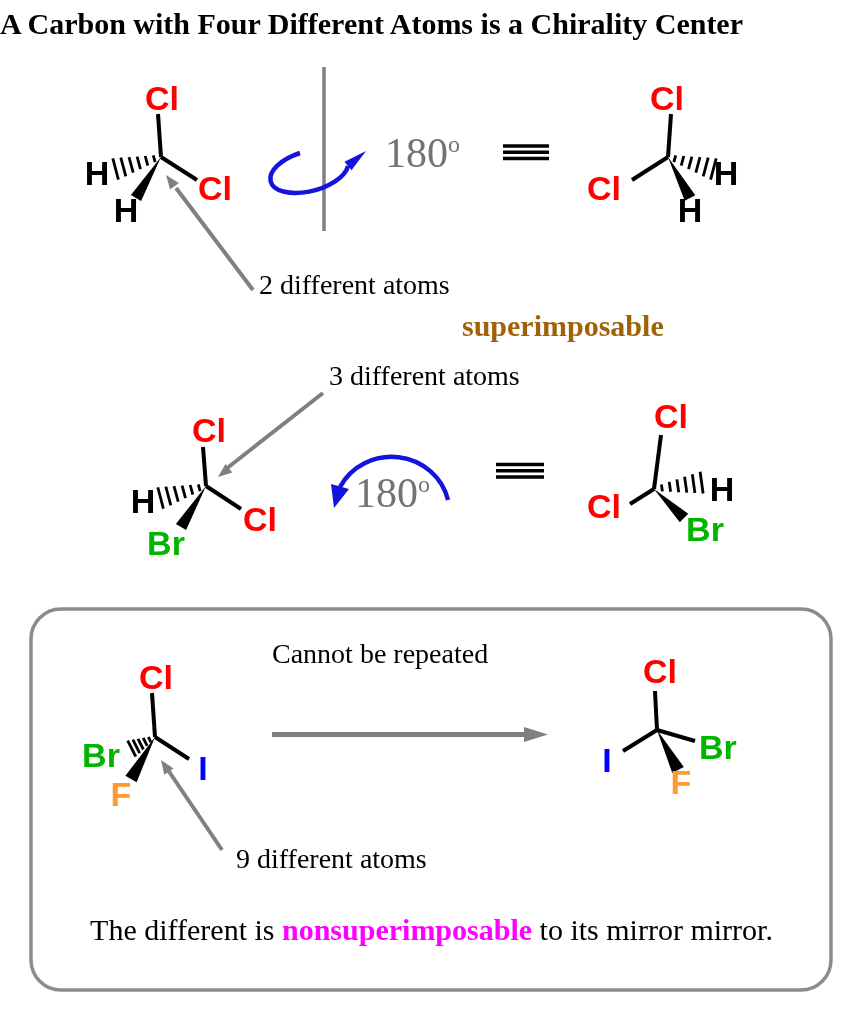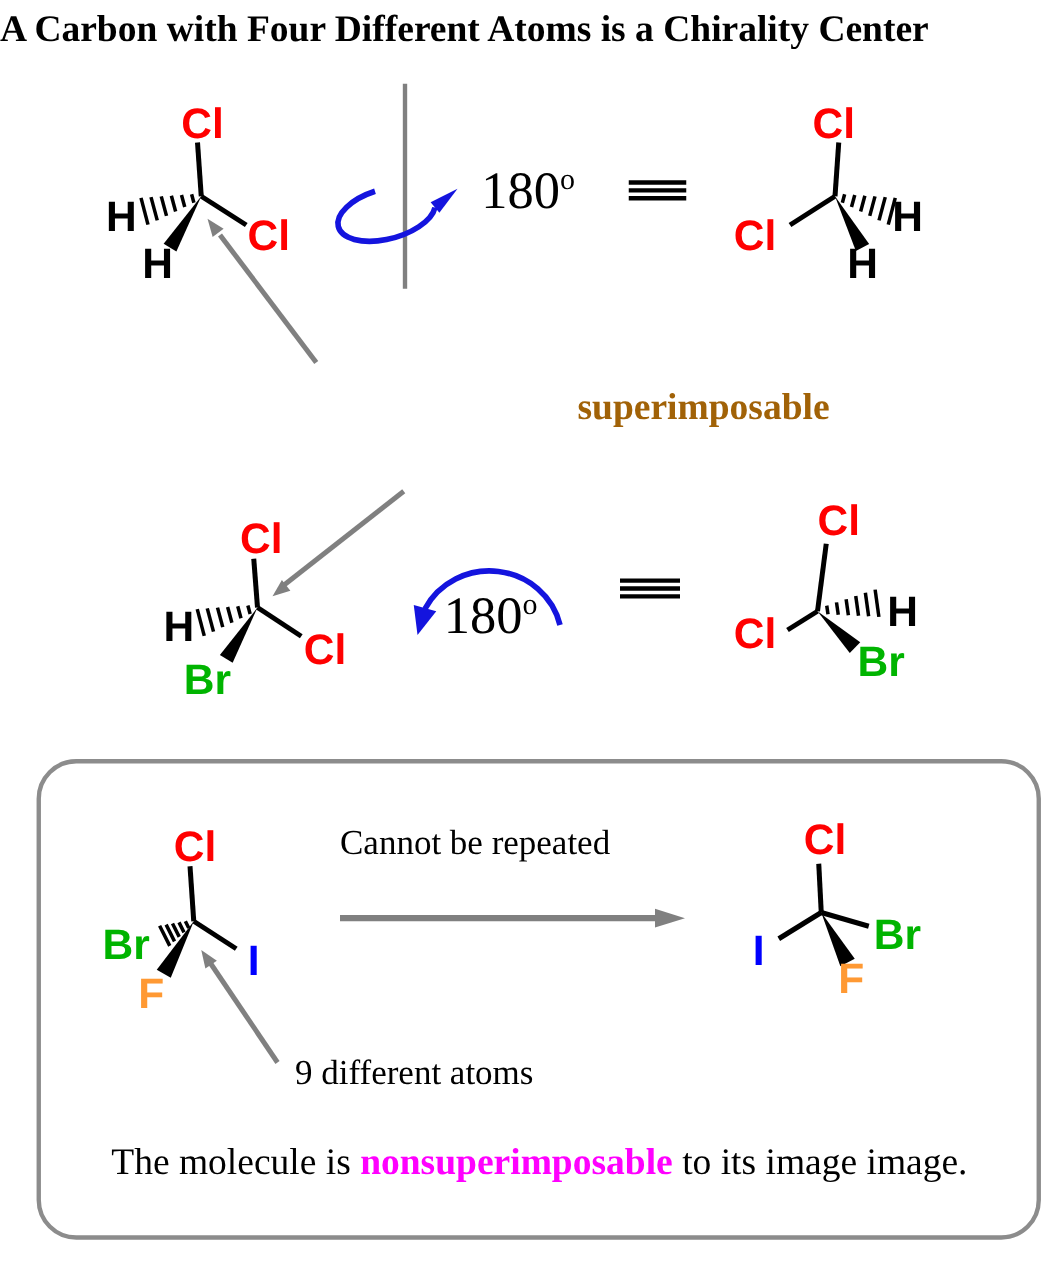--- a/index.html
+++ b/index.html
@@ -2,21 +2,21 @@
 <html><head>
 <meta charset="utf-8">
 <style>
   html,body { margin:0; padding:0; background:#ffffff; }
   body { width:845px; height:1010px; position:relative; font-family:"Liberation Serif", serif; }
   .canvas { position:absolute; left:0; top:0; width:845px; height:1010px; }
   .title { position:absolute; top:7px; left:0; width:845px; text-align:left;
            font-size:30px; font-weight:bold; color:#000; white-space:nowrap; }
   .ann { position:absolute; font-size:28px; color:#000; line-height:1.05; white-space:nowrap; }
   .ann-blue { position:absolute; font-size:30px; font-weight:bold; color:#a16207; line-height:1.05; white-space:nowrap; }
-  .rot { position:absolute; font-size:42px; color:#000000; line-height:1.0; white-space:nowrap; }
+  .rot { position:absolute; font-size:42px; color:#737373; line-height:1.0; white-space:nowrap; }
   .rot sup { font-size:24px; line-height:0; }
   .conclusion { position:absolute; left:30px; top:913px; width:803px; text-align:center;
                 font-size:30px; color:#000; white-space:nowrap; }
   .magenta { color:#FF00FF; font-weight:bold; }
   svg { position:absolute; left:0; top:0; }
   svg text { font-family:"Liberation Sans", sans-serif; font-weight:bold; font-size:34px; }
 </style>
 </head>
 <body>
 
@@ -170,23 +170,25 @@
       <text x="607" y="772" text-anchor="middle" fill="#0000FF">I</text>
       <text x="699" y="759" text-anchor="start" fill="#00B400">Br</text>
       <text x="681" y="794" text-anchor="middle" fill="#FF9933">F</text>
     </g>
   </svg>
 
   <div class="rot" style="left:385px; top:132px;"><span>180</span><sup>o</sup></div>
 
   <div class="rot" style="left:355px; top:472px;"><span>180</span><sup>o</sup></div>
 
+  <div class="ann" style="left:259px; top:270px;">2 different atoms</div>
 
   <div class="ann-blue" style="left:462px; top:310px;">superimposable</div>
 
+  <div class="ann" style="left:329px; top:361px;">3 different atoms</div>
 
-  <div class="ann" style="left:272px; top:660px;">Cannot be repeated</div>
+  <div class="ann" style="left:272px; top:639px;">Cannot be repeated</div>
 
   <div class="ann" style="left:236px; top:844px;">9 different atoms</div>
 
-  <div class="conclusion"><span>The molecule is </span><span class="magenta">nonsuperimposable</span><span> to its image image.</span></div>
+  <div class="conclusion"><span>The different is </span><span class="magenta">nonsuperimposable</span><span> to its mirror mirror.</span></div>
 
 </div>
 
 </body></html>

